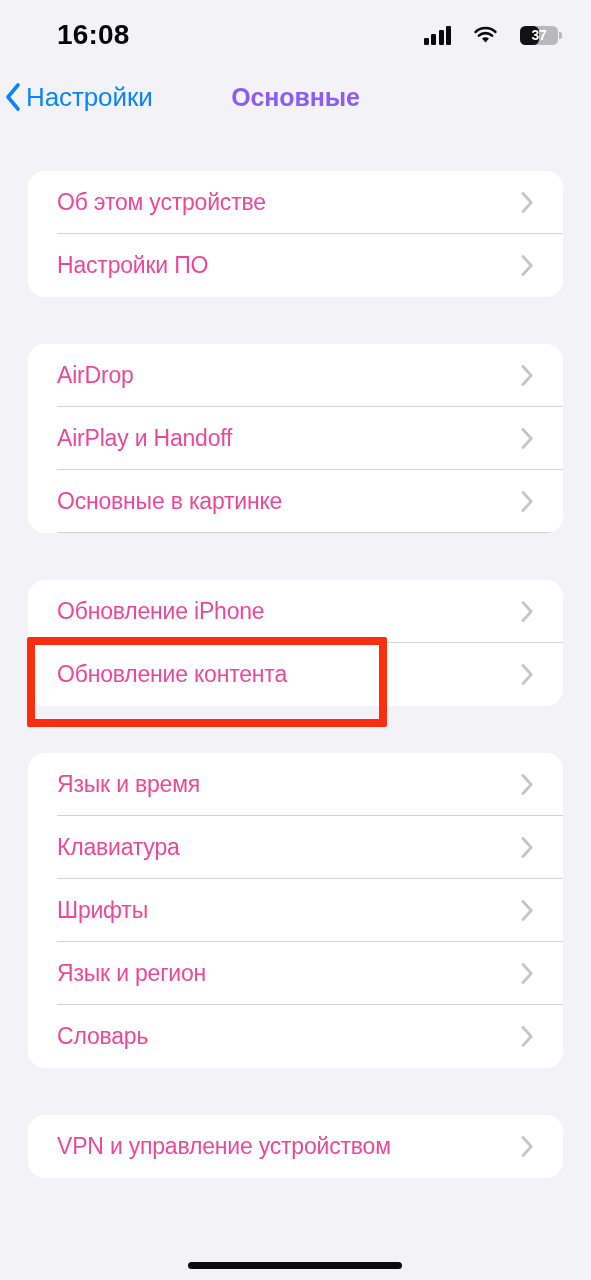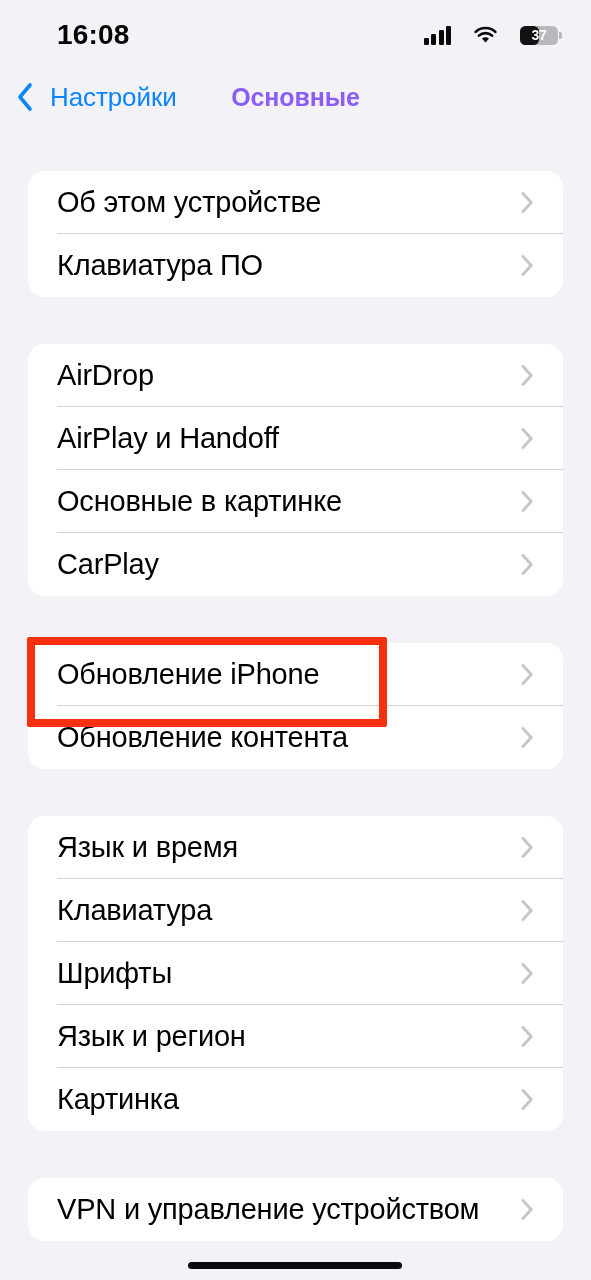--- a/index.html
+++ b/index.html
@@ -52,22 +52,22 @@
     position:relative; z-index:2; width:100%; text-align:center;
     font-size:14px; font-weight:bold; color:#ffffff; letter-spacing:-0.3px;
     line-height:19px;
   }
 
   
   .navbar {
     position:absolute; top:66px; left:0; width:591px; height:62px;
   }
   .back-btn {
-    position:absolute; left:16px; top:0; height:62px;
-    display:flex; align-items:center; gap:17px; cursor:pointer;
+    position:absolute; left:4px; top:0; height:62px;
+    display:flex; align-items:center; gap:5px; cursor:pointer;
   }
   .chev-back { width:17px; height:30px; display:block; }
   .back-label {
     font-size:26px; color:#0a84ff; letter-spacing:-0.1px;
   }
   .nav-title {
     position:absolute; left:0; top:0; width:591px; height:62px;
     display:flex; align-items:center; justify-content:center;
     font-size:25px; font-weight:bold; color:#8b5cf6; letter-spacing:-0.1px;
   }
@@ -76,21 +76,21 @@
   .content { position:absolute; top:128px; left:0; width:591px; }
   .group { margin:0 28px; background:#ffffff; border-radius:17px; overflow:hidden; }
   .g-gap-lg { height:47px; }
   .g-gap-first { height:43px; }
 
   .row {
     position:relative; display:flex; align-items:center;
     height:63px; padding:0 29px 0 29px; cursor:pointer; background:#ffffff;
   }
   .row-label {
-    flex:1; font-size:29px; color:#000000; letter-spacing:-0.2px;
+    flex:1; font-size:23px; color:#ec4899; letter-spacing:-0.2px;
   }
   .row-sep {
     position:absolute; left:29px; right:0; bottom:0; height:1px;
     background:#d3d3d6;
   }
   .chev-row { width:13px; height:23px; display:block; opacity:.95; }
 
   
   .annot {
     position:absolute; pointer-events:none;
@@ -145,21 +145,21 @@
     <div id="groups-host">
         <div class="group">
           <div class="row">
             <span class="row-label">Об этом устройстве</span>
             <svg class="chev-row" viewBox="0 0 13 23">
               <path d="M2 2.5 L10.2 11.5 L2 20.5" stroke="#c4c4c6" stroke-width="2.9" fill="none" stroke-linecap="round" stroke-linejoin="round"></path>
             </svg>
             <span class="row-sep"></span>
           </div>
           <div class="row">
-            <span class="row-label">Клавиатура ПО</span>
+            <span class="row-label">Настройки ПО</span>
             <svg class="chev-row" viewBox="0 0 13 23">
               <path d="M2 2.5 L10.2 11.5 L2 20.5" stroke="#c4c4c6" stroke-width="2.9" fill="none" stroke-linecap="round" stroke-linejoin="round"></path>
             </svg>
           </div>
         </div>
         <div class="g-gap-lg"></div>
         <div class="group">
           <div class="row">
             <span class="row-label">AirDrop</span>
             <svg class="chev-row" viewBox="0 0 13 23">
@@ -174,26 +174,20 @@
             </svg>
             <span class="row-sep"></span>
           </div>
           <div class="row">
             <span class="row-label">Основные в картинке</span>
             <svg class="chev-row" viewBox="0 0 13 23">
               <path d="M2 2.5 L10.2 11.5 L2 20.5" stroke="#c4c4c6" stroke-width="2.9" fill="none" stroke-linecap="round" stroke-linejoin="round"></path>
             </svg>
             <span class="row-sep"></span>
           </div>
-          <div class="row">
-            <span class="row-label">CarPlay</span>
-            <svg class="chev-row" viewBox="0 0 13 23">
-              <path d="M2 2.5 L10.2 11.5 L2 20.5" stroke="#c4c4c6" stroke-width="2.9" fill="none" stroke-linecap="round" stroke-linejoin="round"></path>
-            </svg>
-          </div>
         </div>
         <div class="g-gap-lg"></div>
         <div class="group">
           <div class="row">
             <span class="row-label">Обновление iPhone</span>
             <svg class="chev-row" viewBox="0 0 13 23">
               <path d="M2 2.5 L10.2 11.5 L2 20.5" stroke="#c4c4c6" stroke-width="2.9" fill="none" stroke-linecap="round" stroke-linejoin="round"></path>
             </svg>
             <span class="row-sep"></span>
           </div>
@@ -228,21 +222,21 @@
             <span class="row-sep"></span>
           </div>
           <div class="row">
             <span class="row-label">Язык и регион</span>
             <svg class="chev-row" viewBox="0 0 13 23">
               <path d="M2 2.5 L10.2 11.5 L2 20.5" stroke="#c4c4c6" stroke-width="2.9" fill="none" stroke-linecap="round" stroke-linejoin="round"></path>
             </svg>
             <span class="row-sep"></span>
           </div>
           <div class="row">
-            <span class="row-label">Картинка</span>
+            <span class="row-label">Словарь</span>
             <svg class="chev-row" viewBox="0 0 13 23">
               <path d="M2 2.5 L10.2 11.5 L2 20.5" stroke="#c4c4c6" stroke-width="2.9" fill="none" stroke-linecap="round" stroke-linejoin="round"></path>
             </svg>
           </div>
         </div>
         <div class="g-gap-lg"></div>
         <div class="group">
           <div class="row">
             <span class="row-label">VPN и управление устройством</span>
             <svg class="chev-row" viewBox="0 0 13 23">

